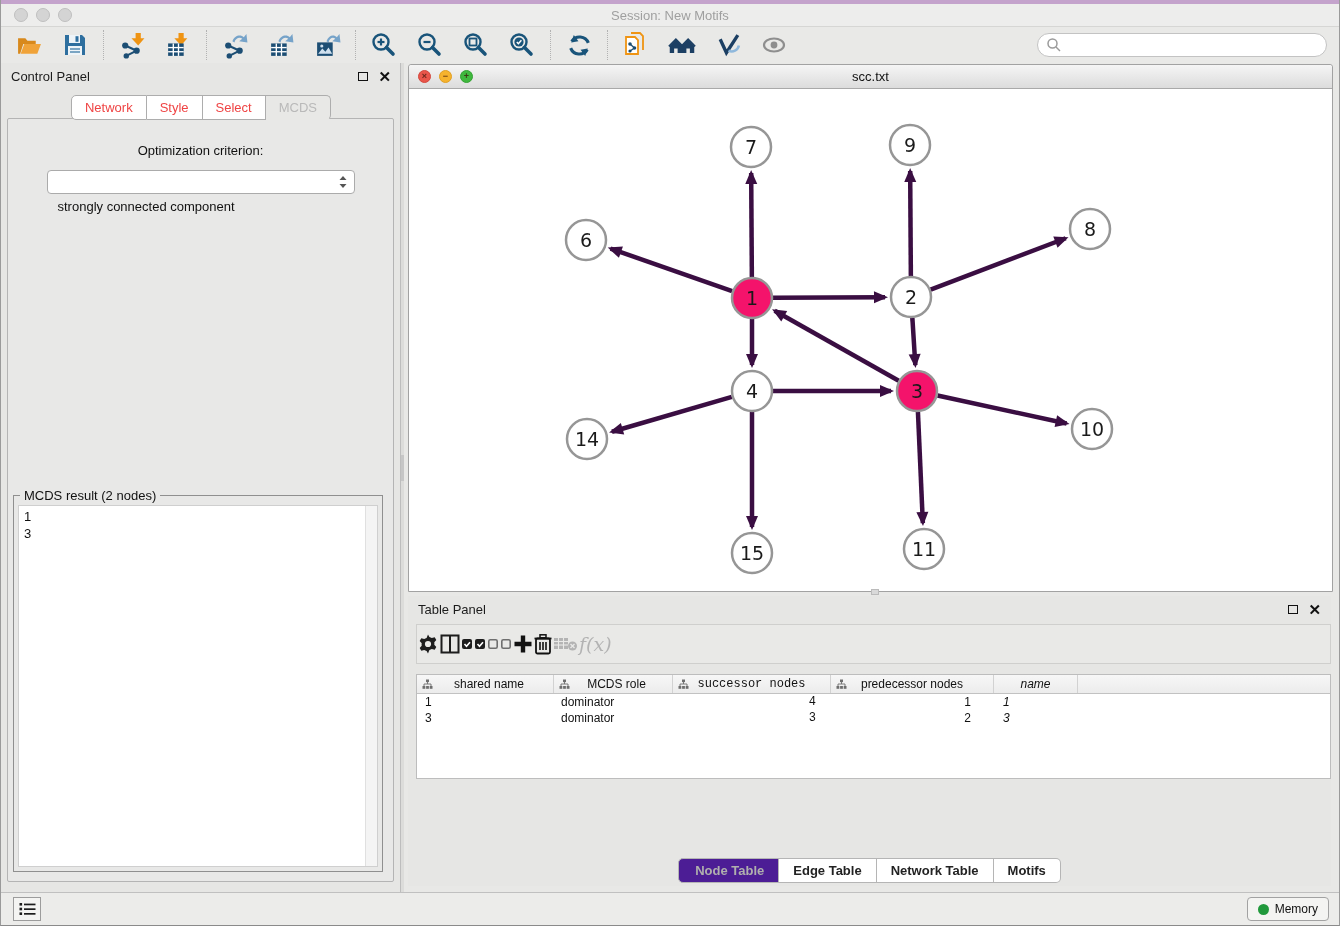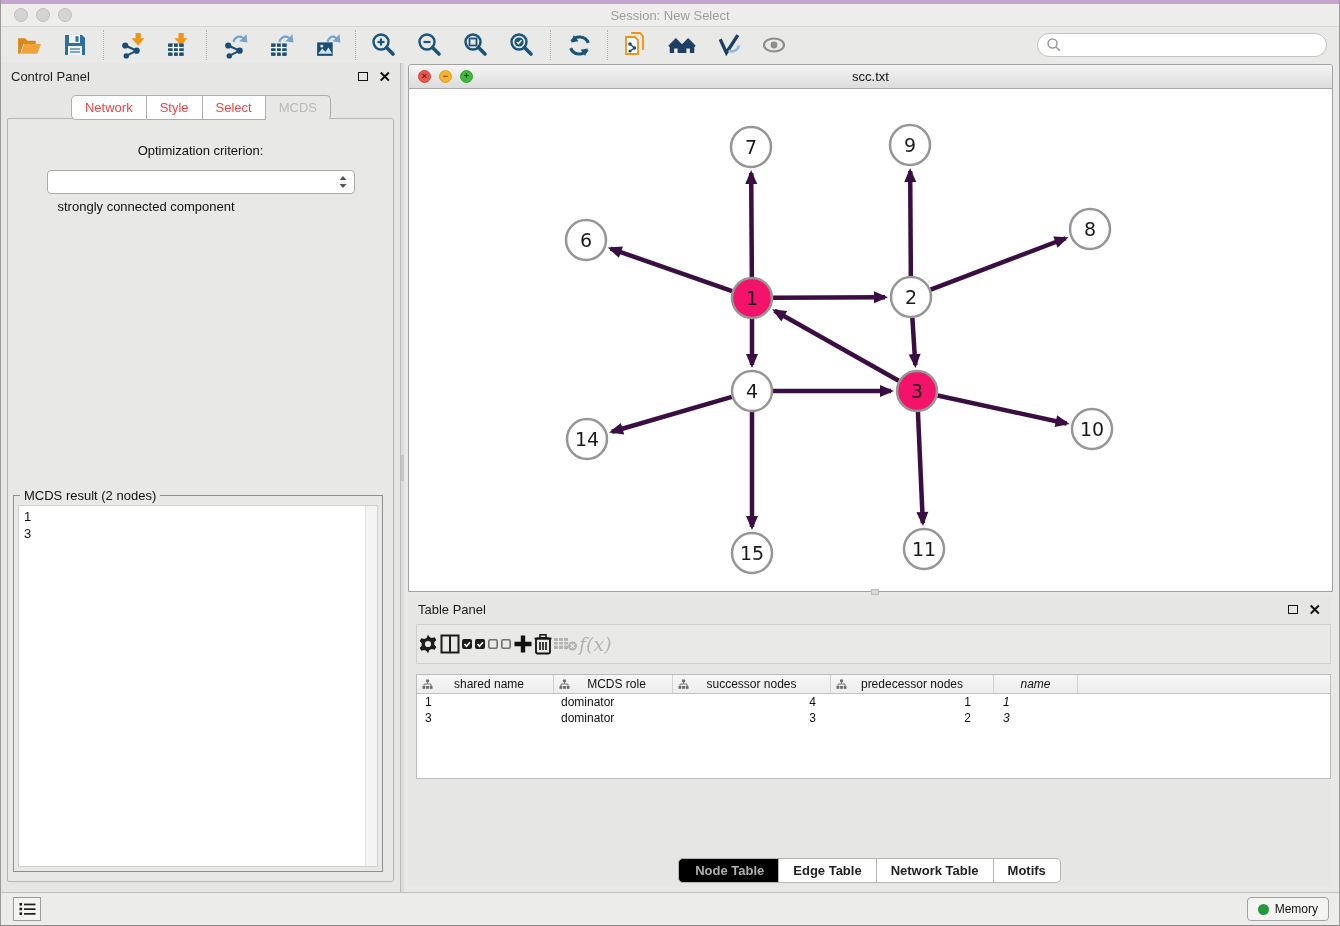--- a/index.html
+++ b/index.html
@@ -93,30 +93,30 @@
   .tp-table { position:absolute; top:78px; left:8px; right:0; bottom:107px; background:#fff;
               border:1px solid #bdbdbd; overflow:hidden; }
   .thead { display:flex; height:19px; background:linear-gradient(#f7f7f7,#ececec); border-bottom:1px solid #c2c2c2; }
   .th { display:flex; align-items:center; justify-content:center; gap:4px; font-size:12px; color:#111;
         border-right:1px solid #d2d2d2; position:relative; }
   .th .hier { position:absolute; left:5px; top:4px; }
   .trow { display:flex; height:16px; font-size:12px; color:#111; align-items:center; }
   .td { padding:0 2px; white-space:nowrap; overflow:hidden; }
   .c0 { width:137px; padding-left:8px; }
   .c1 { width:119px; padding-left:7px; }
-  .c2 { width:158px; text-align:right; padding-right:15px; }
+  .c2 { width:158px; text-align:right; padding-right:15px;font-family:Liberation Mono, monospace; }
   .c3 { width:163px; text-align:right; padding-right:23px; }
   .c4 { width:84px;  padding-left:9px;font-style:italic; }
 
   .tp-tabs { position:absolute; bottom:3px; left:0; right:0; display:flex; justify-content:center; }
   .tp-tab { font-size:13px; font-weight:bold; padding:4px 14px; background:#fff; border:1px solid #b5b5b5;
             border-left:none; color:#222; cursor:pointer; }
   .tp-tab:first-child { border-left:1px solid #b5b5b5; border-radius:5px 0 0 5px; }
   .tp-tab:last-child { border-radius:0 5px 5px 0; }
-  .tp-tab.active { background:#000000; color:#b0b0ae;padding-left:16px; }
+  .tp-tab.active { background:#4c1d95; color:#b0b0ae;padding-left:16px; }
 
   
   .statusbar { position:absolute; bottom:0; left:0; right:0; height:33px; background:#ececea;
                border-top:1px solid #c0c0c0; display:flex; align-items:center; }
   .status-left-btn { width:28px; height:24px; margin-left:12px; background:#f4f4f2; border:1px solid #9c9c9c;
                      display:flex; align-items:center; justify-content:center; cursor:pointer; }
   .memory-btn { margin-left:auto; margin-right:10px; height:24px; background:#f4f4f2; border:1px solid #a2a2a2;
                 border-radius:4px; display:flex; align-items:center; gap:6px; padding:0 10px; font-size:12px;
                 color:#111; cursor:pointer; }
   .mem-dot { width:11px; height:11px; border-radius:50%; background:#21993c; }
@@ -124,21 +124,21 @@
 </head>
 <body>
 
 <div class="accent-strip"></div>
 <div class="titlebar">
   <div class="tl-group">
     <span class="tl"></span>
     <span class="tl"></span>
     <span class="tl"></span>
   </div>
-  <div class="win-title">Session: New Select</div>
+  <div class="win-title">Session: New Motifs</div>
 </div>
 
 <div class="toolbar">
   <div class="tb-group">
     <span class="tb-btn">
       <svg width="27" height="27" viewBox="0 0 26 26">
           <path d="M2 21 V6 h7 l2 2.5 h8 v3 H7 L4 21 Z" fill="#d8891c"></path>
           <path d="M4.5 21 L8 11.5 h16 L20.5 21 Z" fill="#f0a339"></path>
         </svg>
     </span>

